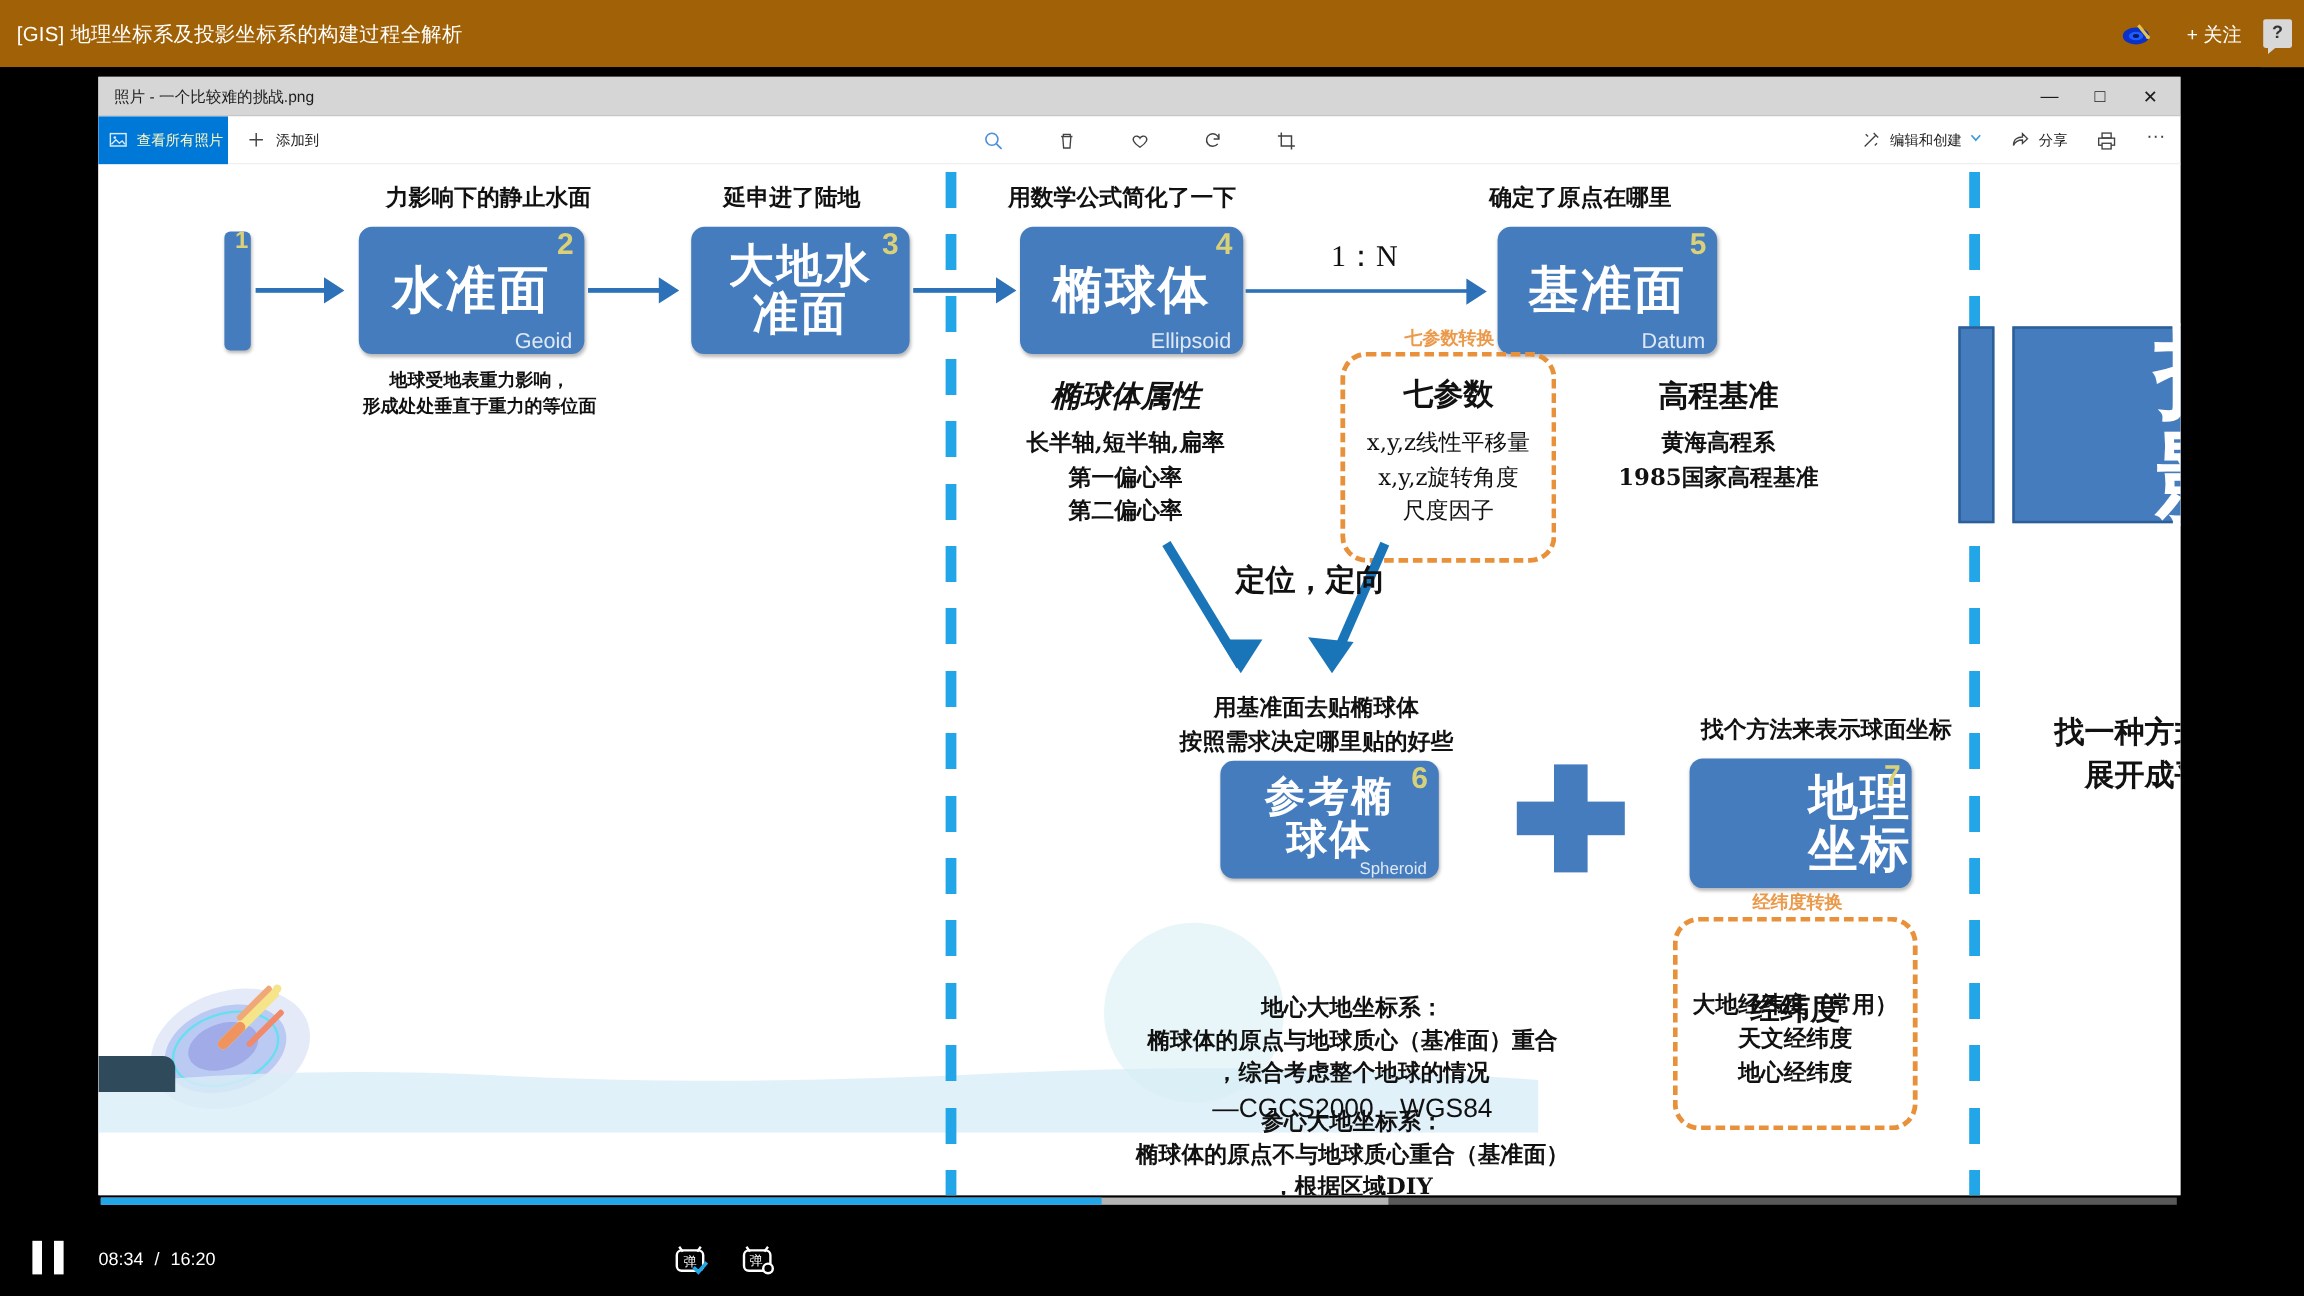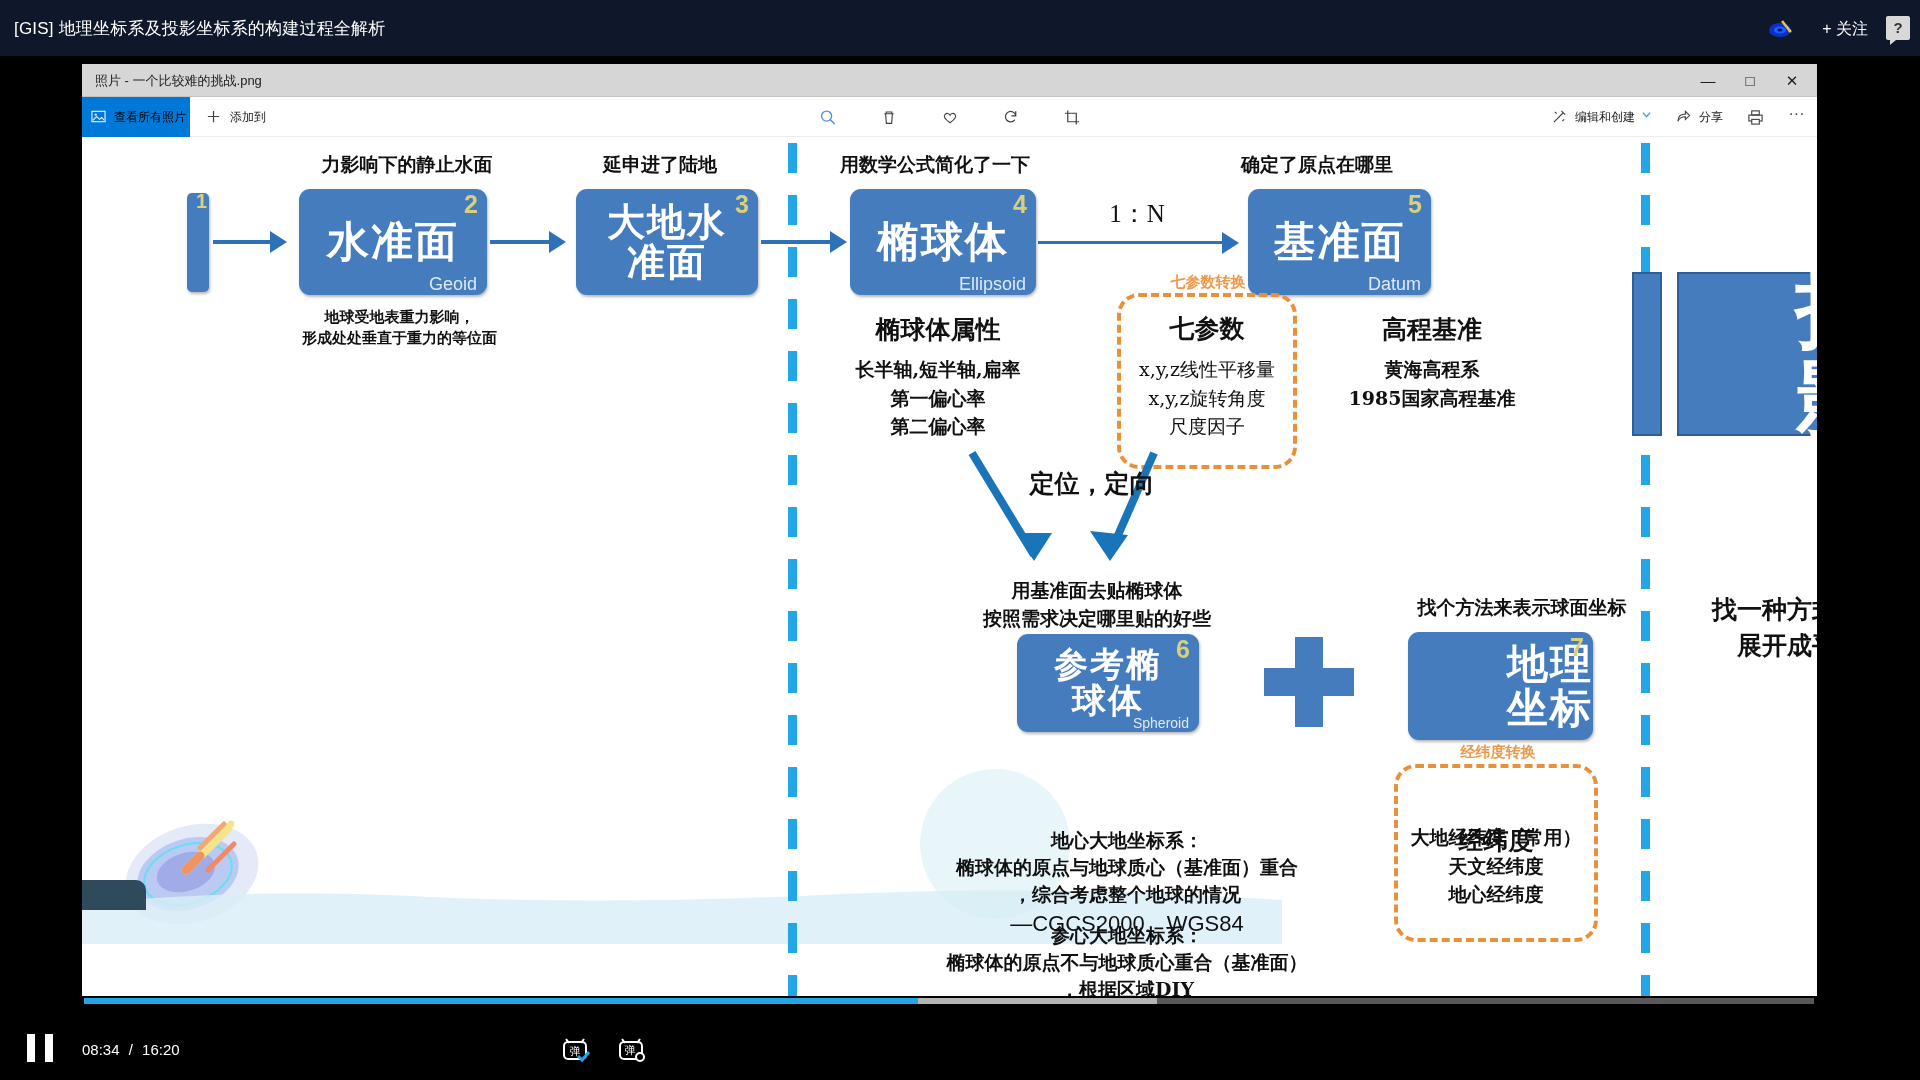--- a/index.html
+++ b/index.html
@@ -5,21 +5,21 @@
   * { box-sizing: border-box; margin: 0; padding: 0; }
   html, body {
     width: 1920px; height: 1080px;
     background: #000;
     font-family: "Liberation Sans", "DejaVu Sans", sans-serif;
     overflow: hidden;
   }
   #root { position: relative; width: 1920px; height: 1080px; background: #000; }
 
   
-  .topbar { position: absolute; left:0; top:0; width:1920px; height:56px; background:#0f172a; }
+  .topbar { position: absolute; left:0; top:0; width:1920px; height:56px; background:#a16207; }
   .video-title {
     position:absolute; left:14px; top:17px;
     color:#fff; font-size:17px; letter-spacing:.2px; white-space:nowrap;
   }
   .up-avatar {
     position:absolute; right:126px; top:17px; width:26px; height:24px;
   }
   .follow-btn {
     position:absolute; right:52px; top:19px;
     color:#fff; font-size:16px; white-space:nowrap; cursor:pointer;
@@ -49,21 +49,21 @@
   .win-ctrls { position:absolute; right:4px; top:0; height:33px; display:flex; align-items:center; }
   .win-ctrl { width:42px; height:33px; display:flex; align-items:center; justify-content:center;
               font-size:15px; color:#1c1c1c; cursor:pointer; }
 
   .win-toolbar {
     position:absolute; left:0; top:33px; width:100%; height:40px;
     background:#fff; border-bottom:1px solid #ececec;
   }
   .tb-blue {
     position:absolute; left:0; top:0; width:108px; height:40px;
-    background:#0078d7; color:#000000; display:flex; align-items:center; gap:6px;
+    background:#0078d7; color:#fef9c3; display:flex; align-items:center; gap:6px;
     padding-left:9px; font-size:12px; cursor:pointer;
   }
   .tb-item {
     position:absolute; display:flex; align-items:center; gap:7px;
     height:40px; font-size:12px; color:#1a1a1a; cursor:pointer;
   }
   .tb-center { position:absolute; left:50%; top:0; transform:translateX(-50%);
                height:40px; display:flex; align-items:center; gap:44px; }
   .tb-right { position:absolute; right:12px; top:0; height:40px;
               display:flex; align-items:center; gap:24px; font-size:12px; color:#1a1a1a; }
@@ -317,21 +317,21 @@
         <div class="arrow-line" style="left:956px;top:104px;width:190px;height:3px;"></div>
         <div class="arrow-head" style="left:1140px;top:95px;"></div>
         <div class="caption hand" style="left:1000px;top:60px;width:110px;font-family:'Liberation Serif',serif;font-size:25px;font-weight:normal;">1：N</div>
 
         <div class="box" style="left:1166px;top:52px;width:183px;height:106px;">
           <span class="cn">基准面</span>
           <span class="num">5</span>
           <span class="en">Datum</span>
         </div>
 
-        <div class="hdr hand" style="left:736px;top:176px;width:240px;">椭球体属性</div>
+        <div class="hdr hand" style="left:736px;top:176px;width:240px;font-style:italic;">椭球体属性</div>
         <div class="sub hand" style="left:726px;top:218px;width:260px;line-height:1.5;">
           <div>长半轴,短半轴,扁率</div>
           <div>第一偏心率</div>
           <div>第二偏心率</div>
         </div>
 
         <div class="dashlabel hand" style="left:1036px;top:136px;width:180px;">七参数转换</div>
         <div class="dashbox" style="left:1035px;top:156px;width:180px;height:176px;"></div>
         <div class="hdr hand" style="left:1035px;top:175px;width:180px;">七参数</div>
         <div class="sub hand" style="left:1025px;top:218px;width:200px;line-height:1.5;font-weight:normal;">

